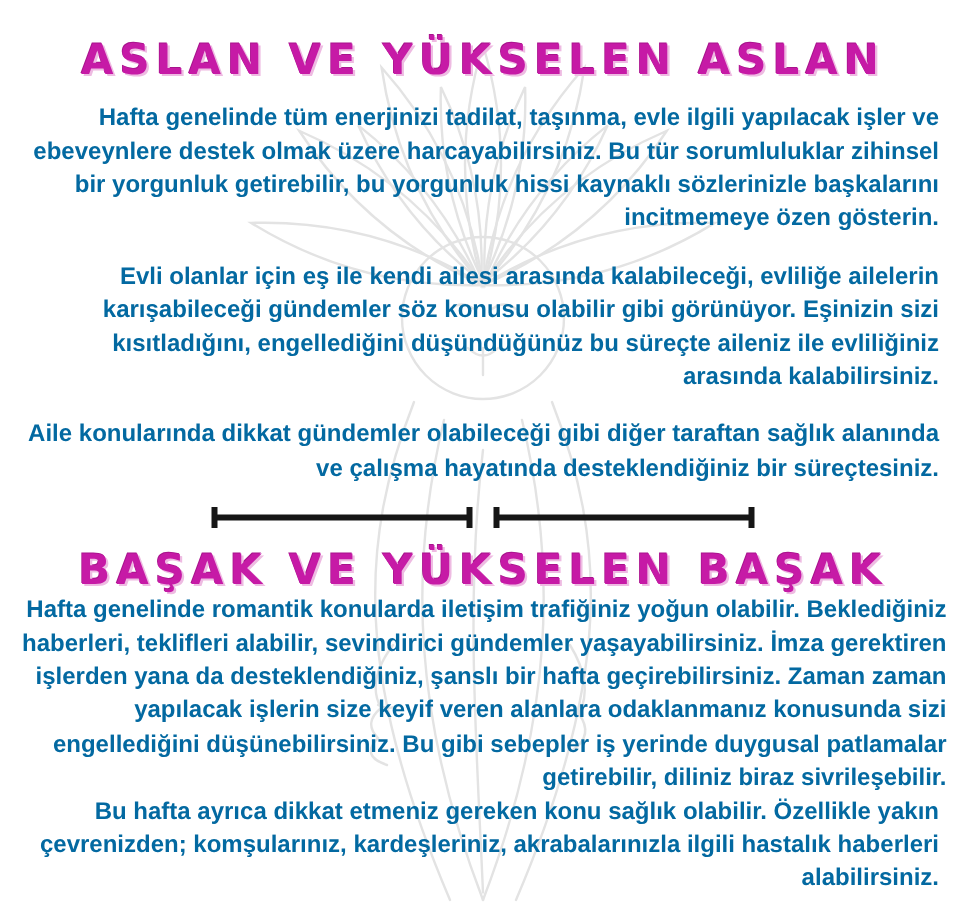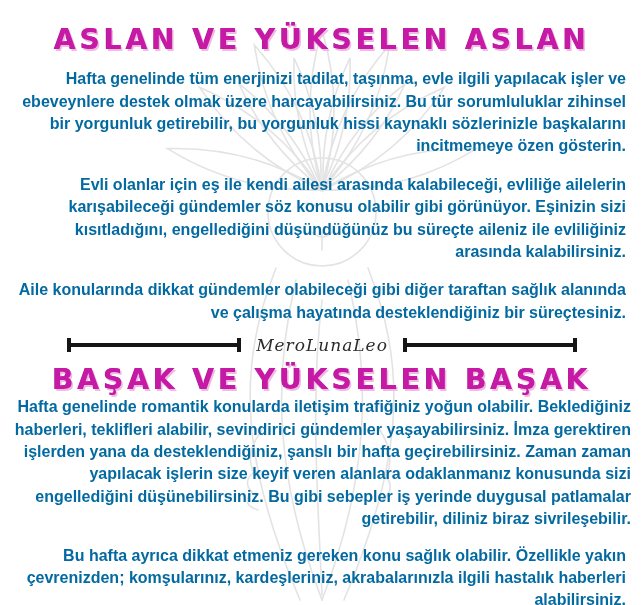--- a/index.html
+++ b/index.html
@@ -74,21 +74,21 @@
   .divider-bar::after  { right: -1px; }
   .divider-label {
     font-family: "DejaVu Serif", serif;
     font-style: italic;
     font-size: 17px;
     color: #2c2c2c;
     letter-spacing: 1px;
     white-space: nowrap;
   }
   .sec2-title { margin-bottom: 0; }
-  .p4 { margin-bottom: 14px; }
+  .p4 { margin-bottom: 0; }
   .p5 { margin-bottom: 0; }
 </style>
 </head>
 <body>
 
 <svg class="watermark" viewBox="0 0 644 605" xmlns="http://www.w3.org/2000/svg" fill="none" stroke="#e3e3e3" stroke-width="1.6" stroke-linecap="round">
 
   <g>
     <path d="M322 30 Q298 110 322 190 Q346 110 322 30 Z"></path>
     <path d="M322 30 Q298 110 322 190 Q346 110 322 30 Z" transform="rotate(25 322 190)"></path>
@@ -129,21 +129,20 @@
   <h1 class="section-title">ASLAN VE YÜKSELEN ASLAN</h1>
 
   <p class="para">Hafta genelinde tüm enerjinizi tadilat, taşınma, evle ilgili yapılacak işler ve ebeveynlere destek olmak üzere harcayabilirsiniz. Bu tür sorumluluklar zihinsel bir yorgunluk getirebilir, bu yorgunluk hissi kaynaklı sözlerinizle başkalarını incitmemeye özen gösterin.</p>
 
   <p class="para">Evli olanlar için eş ile kendi ailesi arasında kalabileceği, evliliğe ailelerin karışabileceği gündemler söz konusu olabilir gibi görünüyor. Eşinizin sizi kısıtladığını, engellediğini düşündüğünüz bu süreçte aileniz ile evliliğiniz arasında kalabilirsiniz.</p>
 
   <p class="para last-of-section">Aile konularında dikkat gündemler olabileceği gibi diğer taraftan sağlık alanında ve çalışma hayatında desteklendiğiniz bir süreçtesiniz.</p>
 
   <div class="divider">
     <span class="divider-bar"></span>
-    <span class="divider-label">MeroLunaLeo</span>
     <span class="divider-bar"></span>
   </div>
 
   <h1 class="section-title sec2-title">BAŞAK VE YÜKSELEN BAŞAK</h1>
 
   <p class="para wide p4">Hafta genelinde romantik konularda iletişim trafiğiniz yoğun olabilir. Beklediğiniz haberleri, teklifleri alabilir, sevindirici gündemler yaşayabilirsiniz. İmza gerektiren işlerden yana da desteklendiğiniz, şanslı bir hafta geçirebilirsiniz. Zaman zaman yapılacak işlerin size keyif veren alanlara odaklanmanız konusunda sizi engellediğini düşünebilirsiniz. Bu gibi sebepler iş yerinde duygusal patlamalar getirebilir, diliniz biraz sivrileşebilir.</p>
 
   <p class="para p5">Bu hafta ayrıca dikkat etmeniz gereken konu sağlık olabilir. Özellikle yakın çevrenizden; komşularınız, kardeşleriniz, akrabalarınızla ilgili hastalık haberleri alabilirsiniz.</p>
 
 </div>

